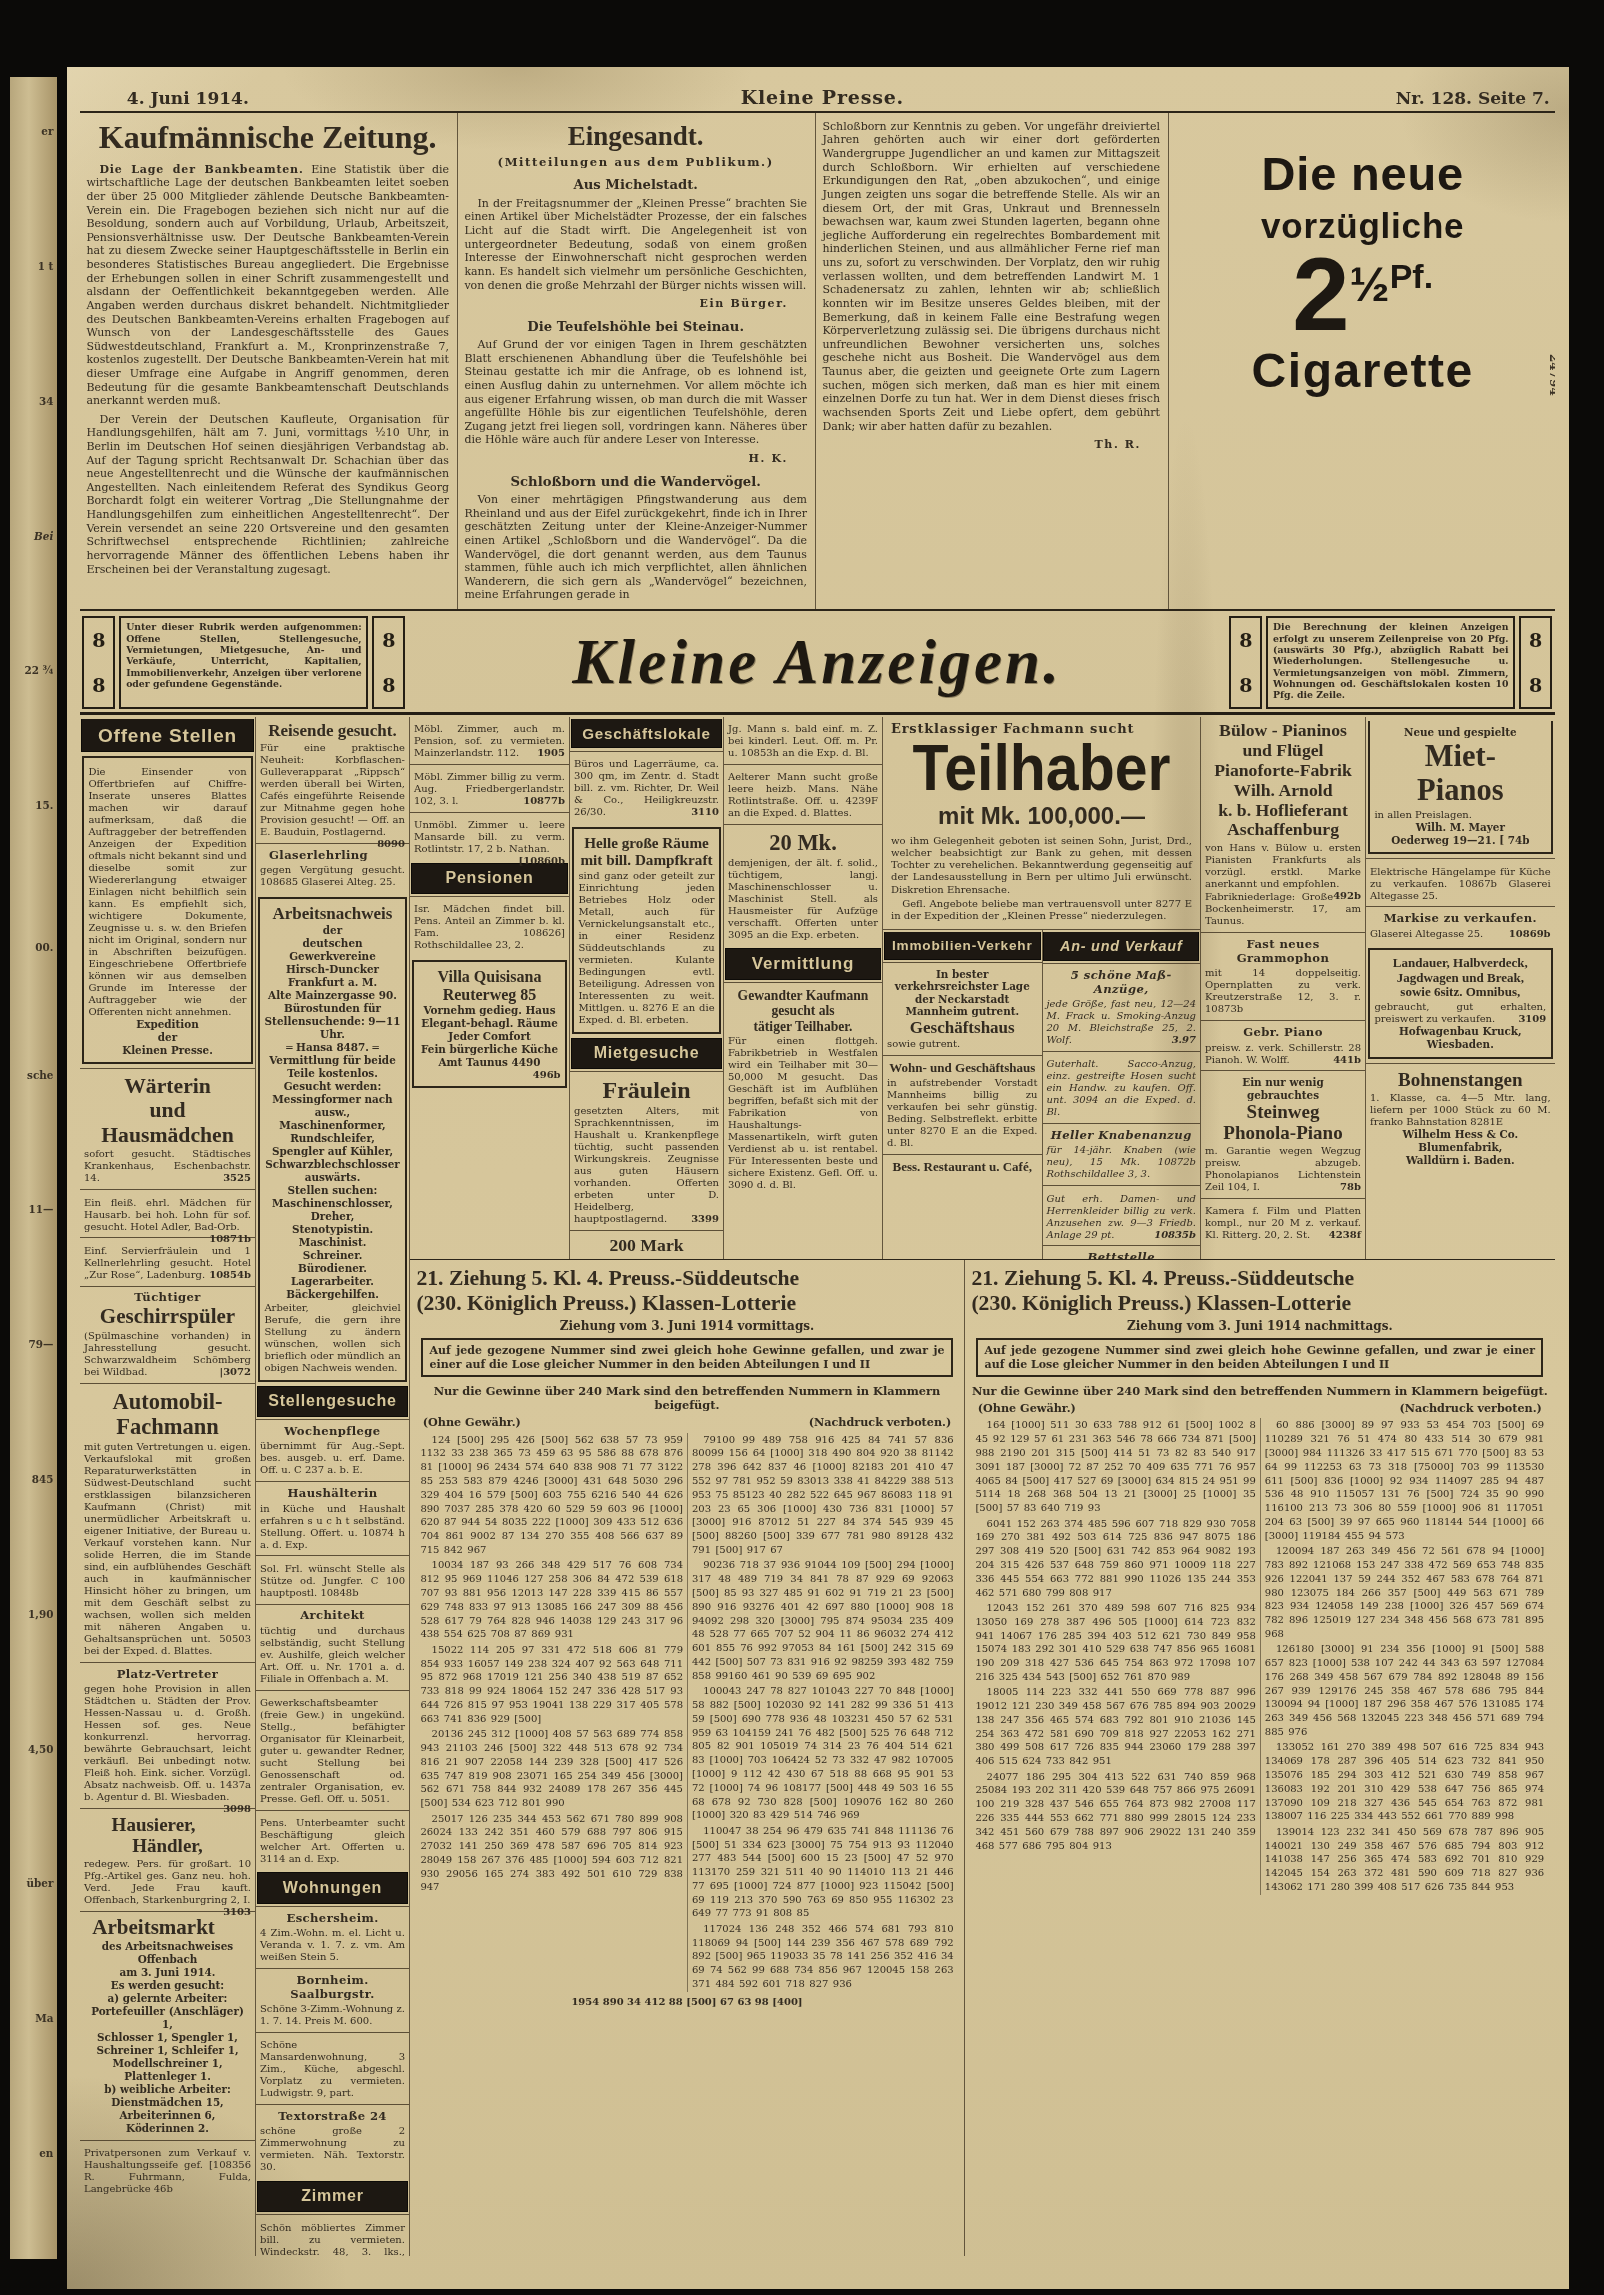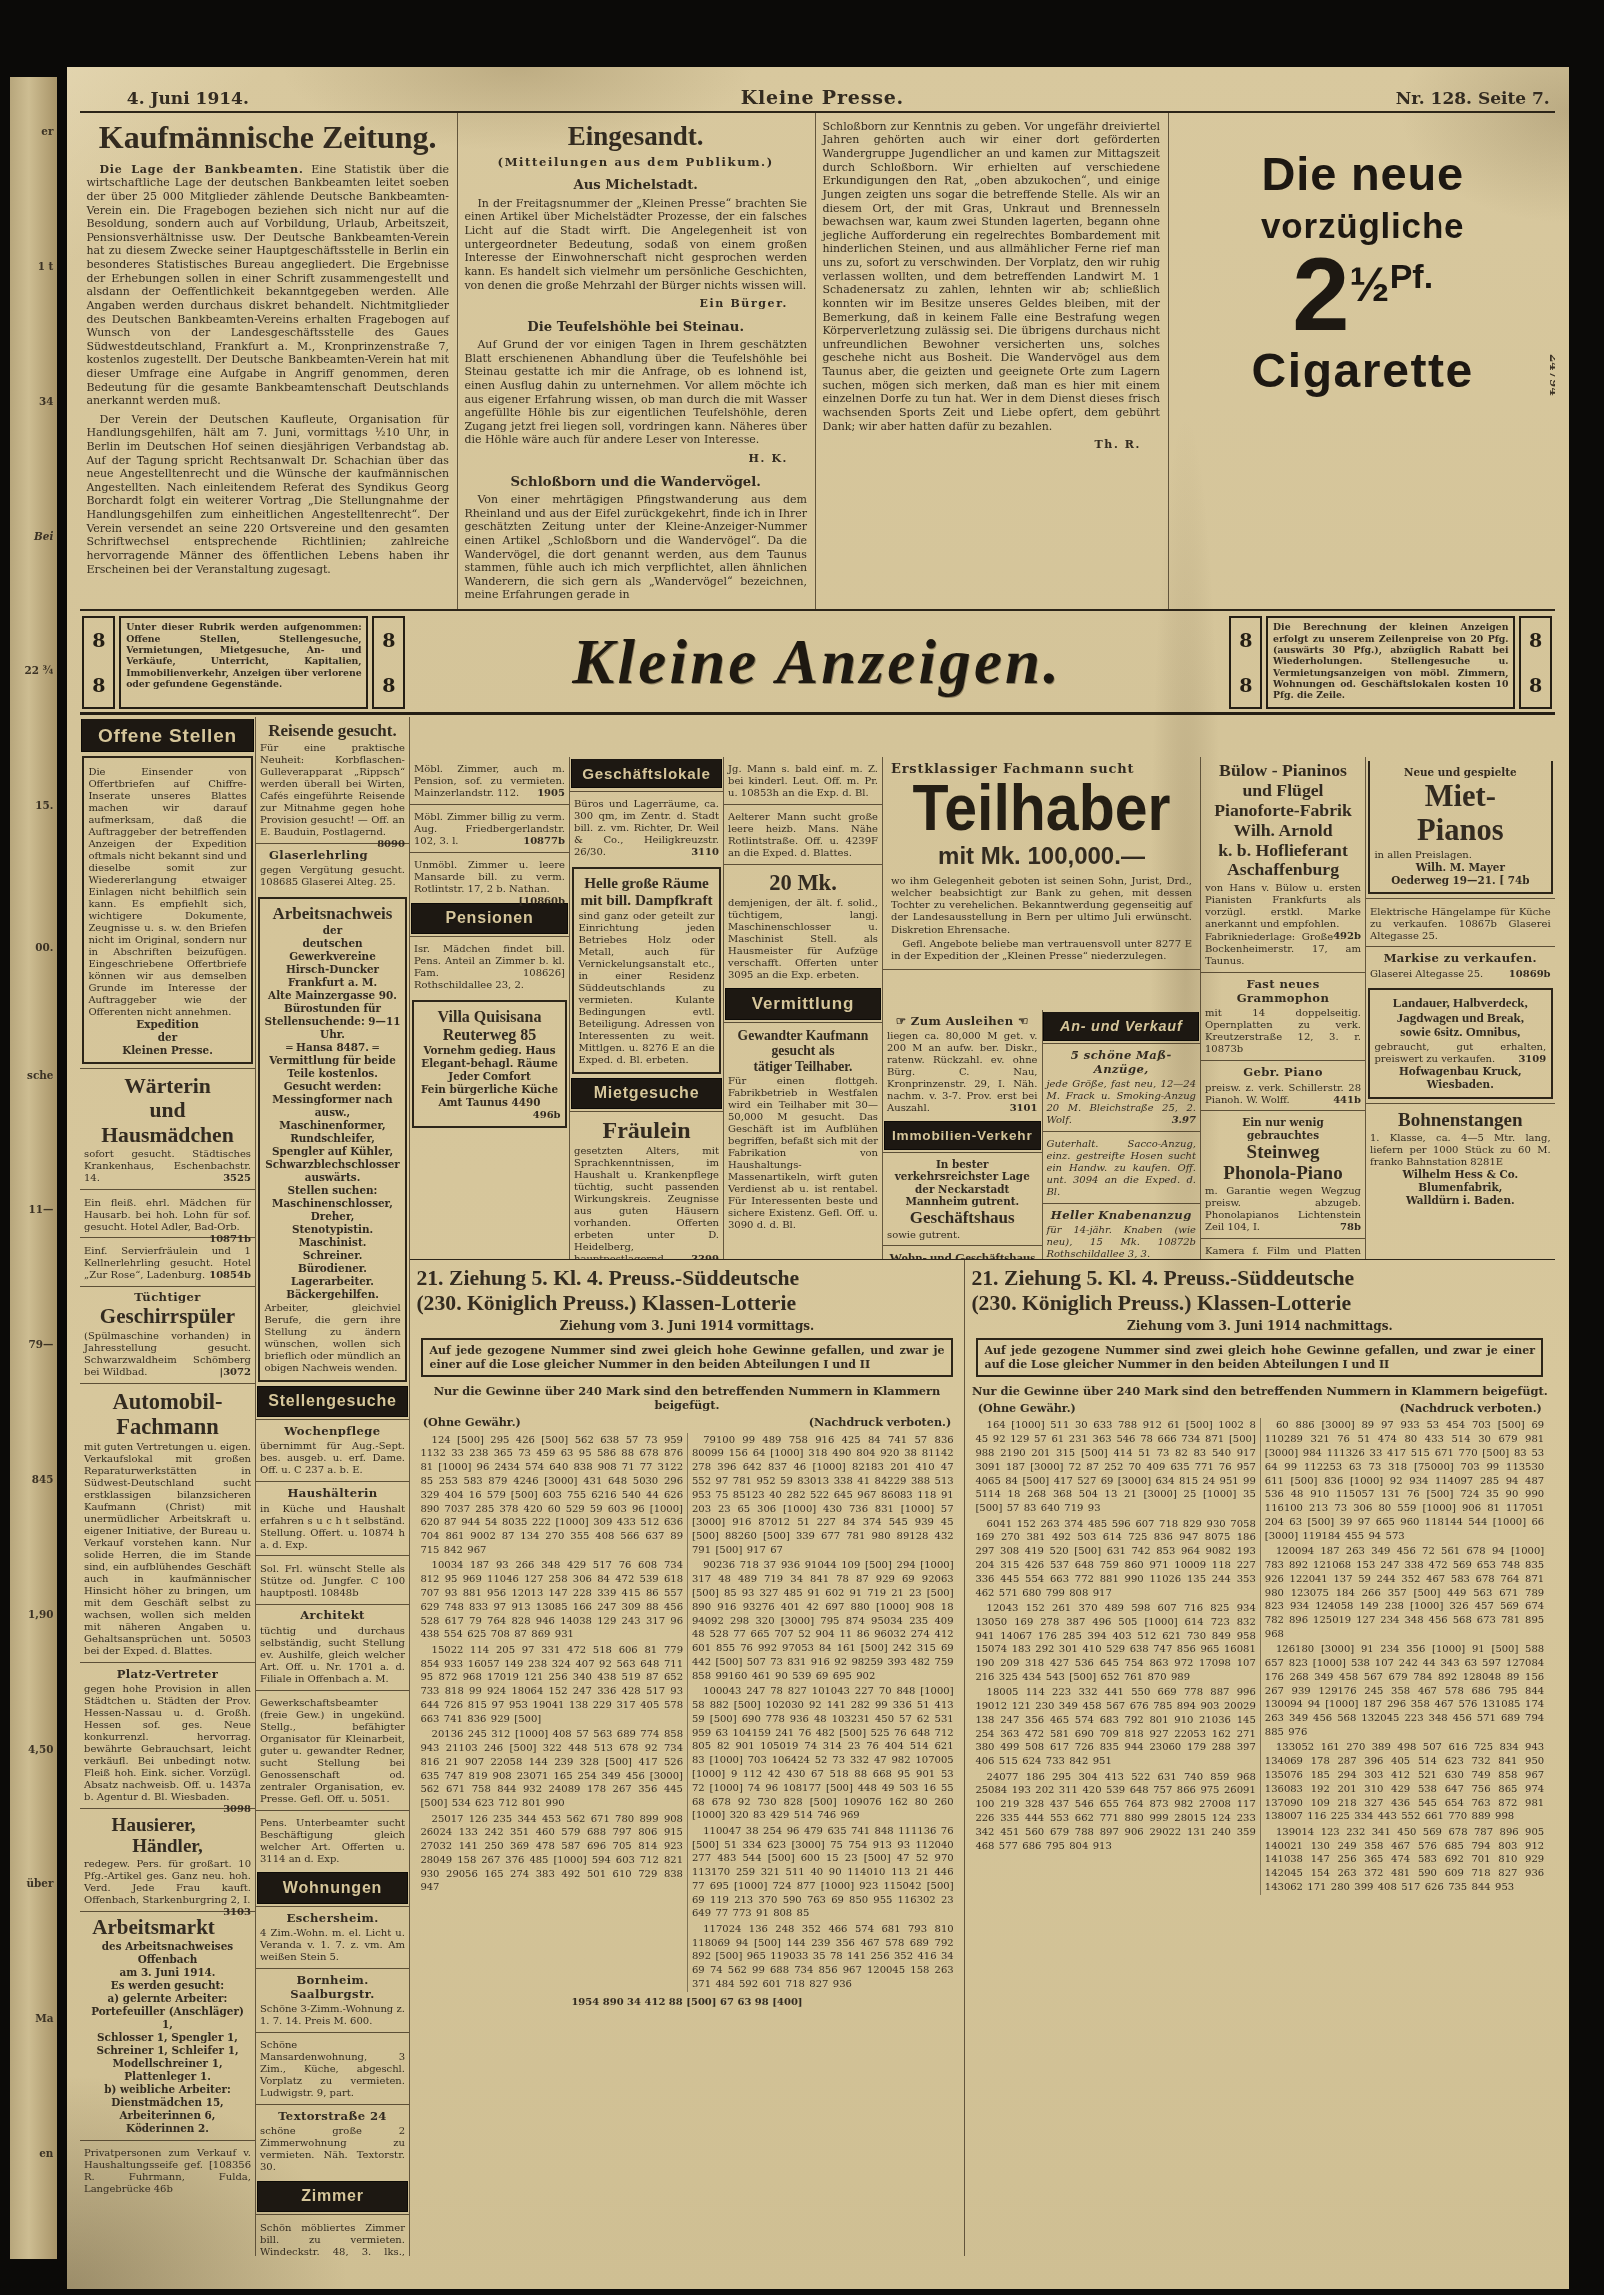--- a/index.html
+++ b/index.html
@@ -68,21 +68,21 @@
     font-family:"Liberation Serif",serif;font-weight:bold;font-style:italic;font-size:63px;
     letter-spacing:3.2px;color:#1e1911;text-shadow:0.8px 0.8px 0 rgba(40,30,10,.4);}
   
   #classifieds{display:flex;height:1539px;overflow:hidden;margin-top:1.6px;}
   .acol{box-sizing:border-box;overflow:hidden;}
   .acol + .acol, .subcol + .subcol{border-left:0.8px solid rgba(70,58,38,.8);}
   #colA{width:175px;flex:none;}
   #colB{width:154px;flex:none;}
   #mainads{flex:1;display:flex;flex-direction:column;}
   #topstrip{display:flex;height:542px;overflow:hidden;border-bottom:1.6px solid #2c2519;}
-  .subcol{box-sizing:border-box;overflow:hidden;margin-top:40px;}
+  .subcol{box-sizing:border-box;overflow:hidden;}
   #colC{width:159px;flex:none;}
   #colD{width:154px;flex:none;}
   #colE{width:159px;flex:none;}
   #colF{width:318px;flex:none;display:flex;flex-direction:column;}
   #colFsplit{display:flex;flex:1;}
   #colF1{width:50%;}
   #colF2{width:50%;font-style:italic;}
   #colG{width:165px;flex:none;}
   #colH{flex:1;}
   
@@ -435,24 +435,20 @@
         <div class="subcol" id="colF">
           <div id="teilhaber">
             <div class="kick">Erstklassiger Fachmann sucht</div>
             <div class="huge">Teilhaber</div>
             <div class="sum">mit Mk. 100,000.—</div>
             <div class="body">wo ihm Gelegenheit geboten ist seinen Sohn, Jurist, Drd., welcher beabsichtigt zur Bank zu gehen, mit dessen Tochter zu verehelichen. Bekanntwerdung gegenseitig auf der Landesausstellung in Bern per ultimo Juli erwünscht.  Diskretion Ehrensache.</div>
             <div class="body2">Gefl. Angebote beliebe man vertrauensvoll unter 8277 E in der Expedition der „Kleinen Presse“ niederzulegen.</div>
           </div>
           <div id="colFsplit">
             <div class="subcol" id="colF1">
-                <div class="ad plain">
-                  <div class="title">☞ Zum Ausleihen ☜</div>
-                  <div class="txt">liegen ca. 80,000 M get. v. 200 M an aufw. ber. Diskr., ratenw. Rückzahl. ev. ohne Bürg. C. Nau, Kronprinzenstr. 29, I. Näh. nachm. v. 3-7. Prov. erst bei Auszahl.<span class="ref"> 3101</span></div>
-                </div>
                 <div class="ad header">
                   <div class="bigline" style="font-size: 13.6px;">Immobilien-Verkehr</div>
                 </div>
                 <div class="ad plain">
                   <div class="lead">In bester verkehrsreichster Lage der Neckarstadt Mannheim gutrent.</div>
                   <div class="bigline" style="font-size: 17px;">Geschäftshaus</div>
                   <div class="txt">sowie gutrent.</div>
                 </div>
                 <div class="ad plain">
                   <div class="bigline" style="font-size: 13px;">Wohn- und Geschäftshaus</div>

